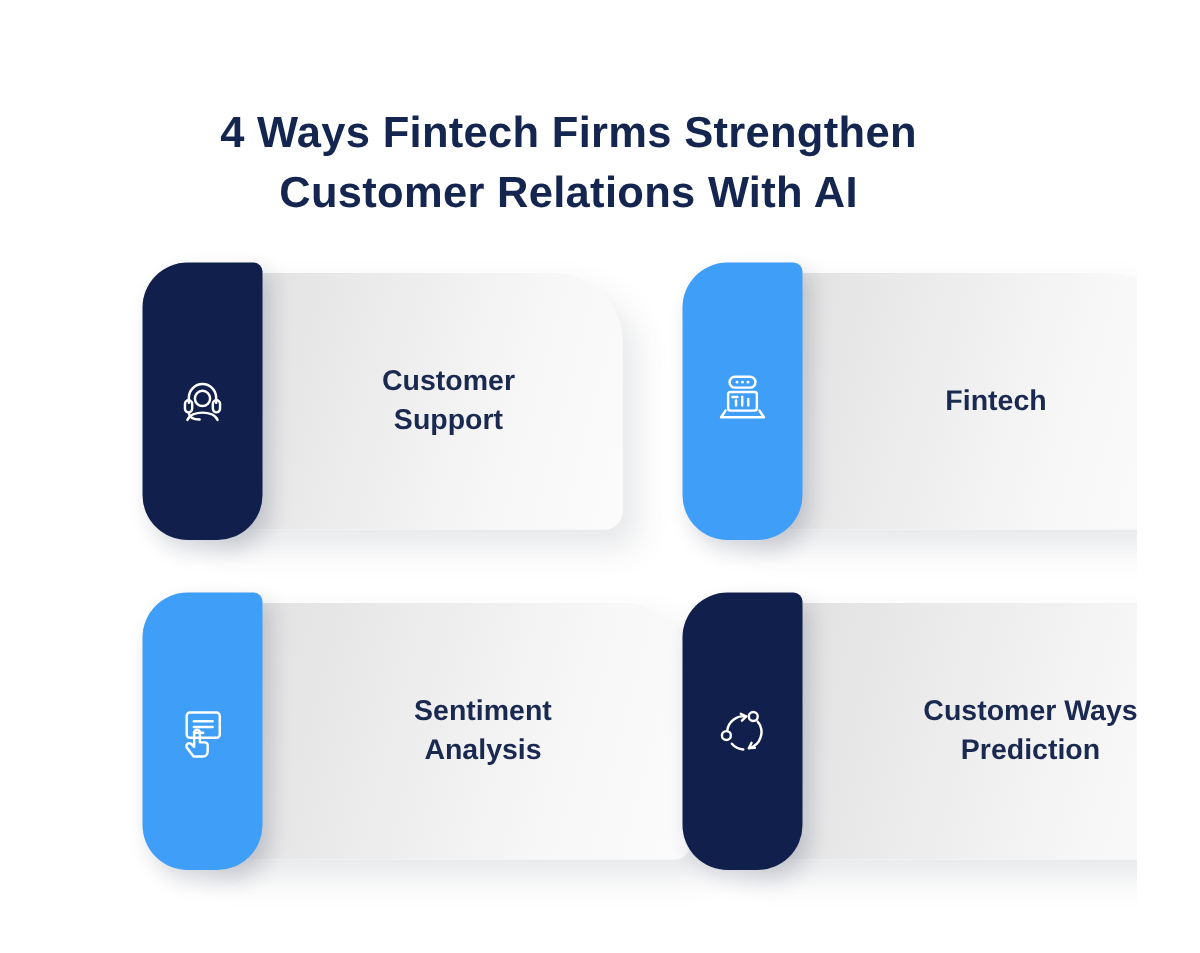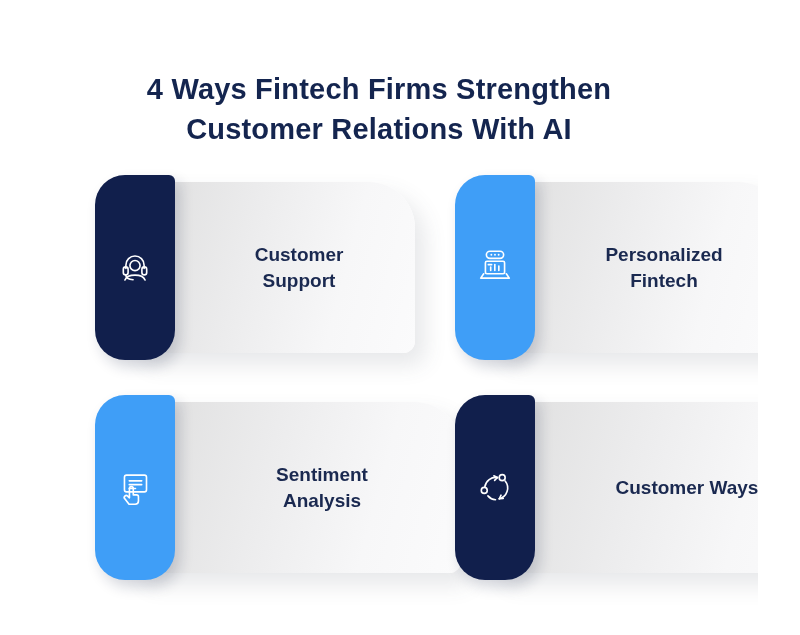--- a/index.html
+++ b/index.html
@@ -82,21 +82,20 @@
           <rect x="14" y="17" width="20" height="13" rx="1.6"></rect>
           <path d="M17 20.5h3.5"></path>
           <path d="M19.5 26.5v-3.6"></path>
           <path d="M23.8 26.5v-6.2"></path>
           <path d="M28 26.5v-4.6"></path>
           <path d="M12.2 30l-3.1 4.6h29.8L35.8 30"></path>
         </svg>
       </span>
     </div>
     <div class="label">
-      <span>Personalized</span>
       <span>Fintech</span>
     </div>
   </div>
 
   <div class="card row-2 col-left">
     <div class="panel"></div>
     <div class="tab" style="background: rgb(63, 158, 247);">
       <span>
         <svg width="46" height="46" viewBox="0 0 48 48" fill="none" stroke="#ffffff" stroke-width="1.7" stroke-linecap="round" stroke-linejoin="round">
           <rect x="13" y="10.5" width="23" height="17.5" rx="2.2"></rect>
@@ -125,16 +124,17 @@
           <path d="M28.5 35.2l1.8-3.7"></path>
           <path d="M13.4 22.9A11.5 11.5 0 0 1 26.5 13.1"></path>
           <path d="M26.5 13.1l-3.7-1.8"></path>
           <path d="M26.5 13.1l-2.9 3"></path>
           <path d="M24.5 36.2A11.5 11.5 0 0 1 16.6 32.2"></path>
         </svg>
       </span>
     </div>
     <div class="label">
       <span>Customer Ways</span>
+      <span>Prediction</span>
     </div>
   </div>
 
 </div>
 
 </body></html>

